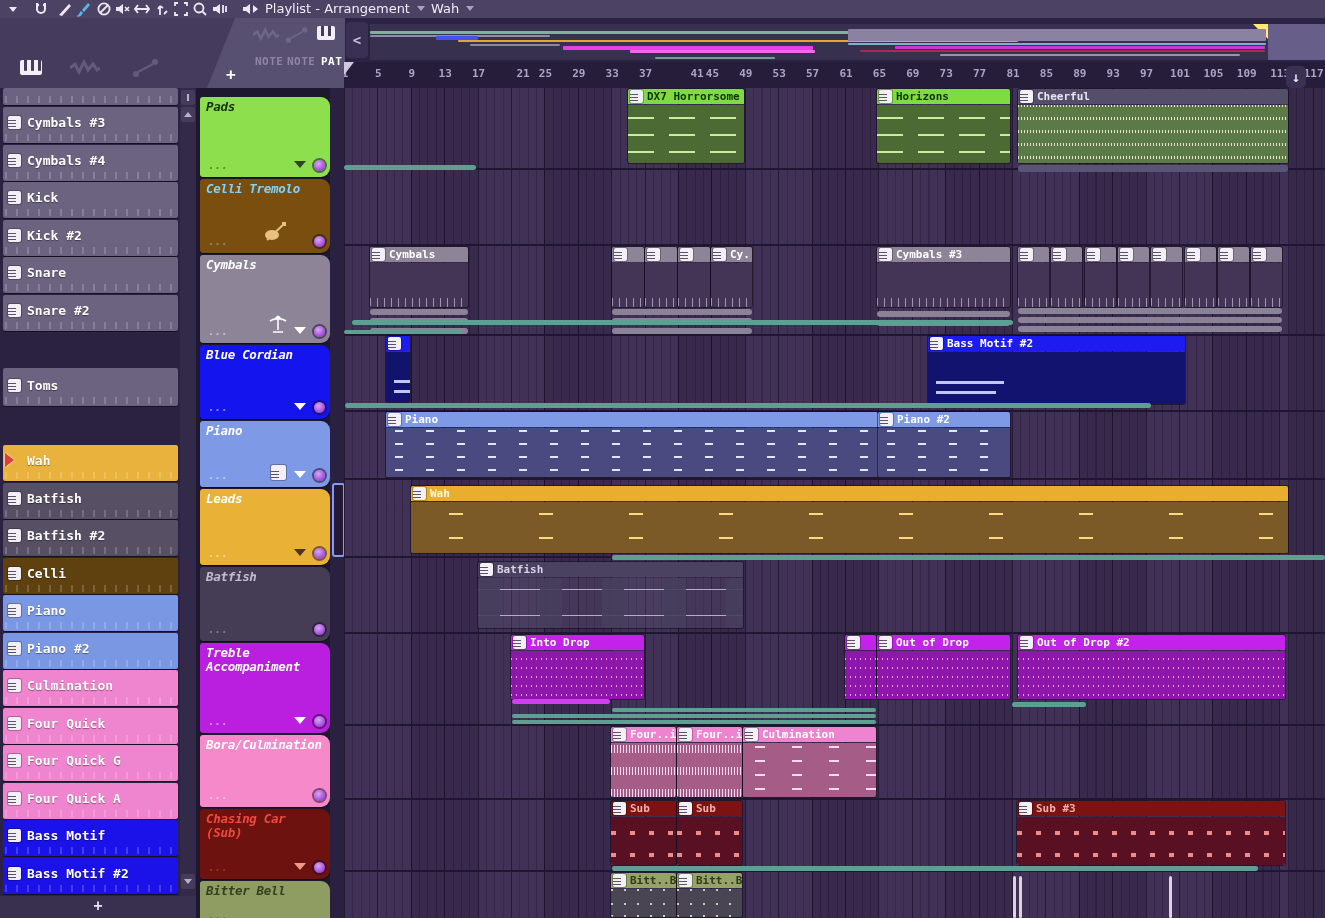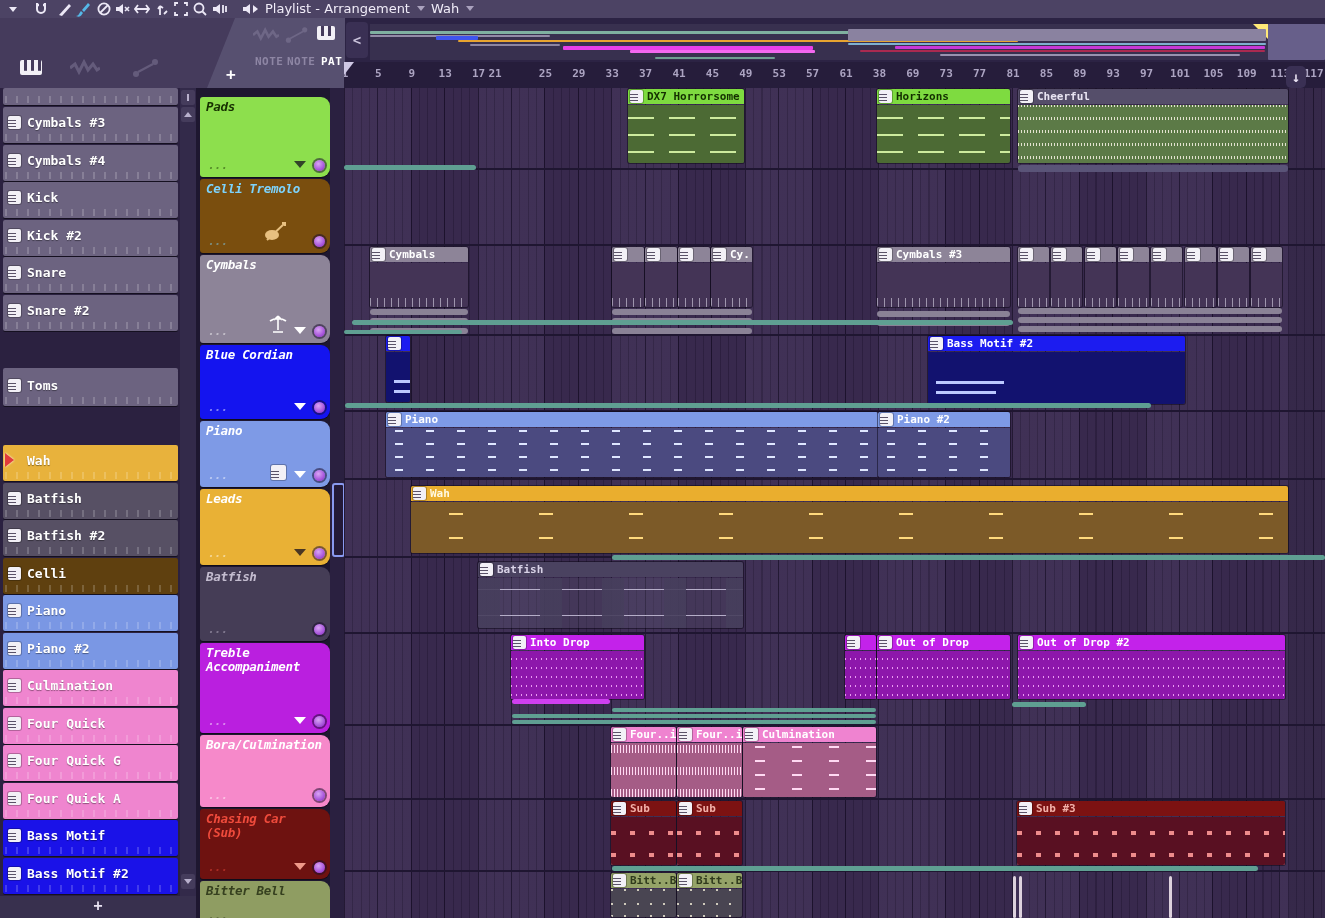--- a/index.html
+++ b/index.html
@@ -260,32 +260,32 @@
       <div class="mstrip" style="left: 570px; top: 30px; width: 300px; height: 2px; background: rgb(154, 146, 176);"></div>
       <div class="mstrip" style="left: 285px; top: 33px; width: 120px; height: 2px; background: rgb(111, 159, 146);"></div>
       <div class="mstrip" style="left: 898px; top: 0px; width: 57px; height: 36px; background: rgb(103, 95, 138);"></div>
     </div>
   <div id="ruler">
       <div class="tick" style="left: 1px;">1</div>
       <div class="tick" style="left: 34.4px;">5</div>
       <div class="tick" style="left: 67.8px;">9</div>
       <div class="tick" style="left: 101.2px;">13</div>
       <div class="tick" style="left: 134.6px;">17</div>
-      <div class="tick" style="left: 151px;">21</div>
+      <div class="tick" style="left: 179px;">21</div>
       <div class="tick" style="left: 201.4px;">25</div>
       <div class="tick" style="left: 234.8px;">29</div>
       <div class="tick" style="left: 268.2px;">33</div>
       <div class="tick" style="left: 301.6px;">37</div>
-      <div class="tick" style="left: 335px;">41</div>
+      <div class="tick" style="left: 353px;">41</div>
       <div class="tick" style="left: 368.4px;">45</div>
       <div class="tick" style="left: 401.8px;">49</div>
       <div class="tick" style="left: 435.2px;">53</div>
       <div class="tick" style="left: 468.6px;">57</div>
       <div class="tick" style="left: 502px;">61</div>
-      <div class="tick" style="left: 535.4px;">38</div>
+      <div class="tick" style="left: 535.4px;">65</div>
       <div class="tick" style="left: 568.8px;">69</div>
       <div class="tick" style="left: 602.2px;">73</div>
       <div class="tick" style="left: 635.6px;">77</div>
       <div class="tick" style="left: 669px;">81</div>
       <div class="tick" style="left: 702.4px;">85</div>
       <div class="tick" style="left: 735.8px;">89</div>
       <div class="tick" style="left: 769.2px;">93</div>
       <div class="tick" style="left: 802.6px;">97</div>
       <div class="tick" style="left: 836px;">101</div>
       <div class="tick" style="left: 869.4px;">105</div>

